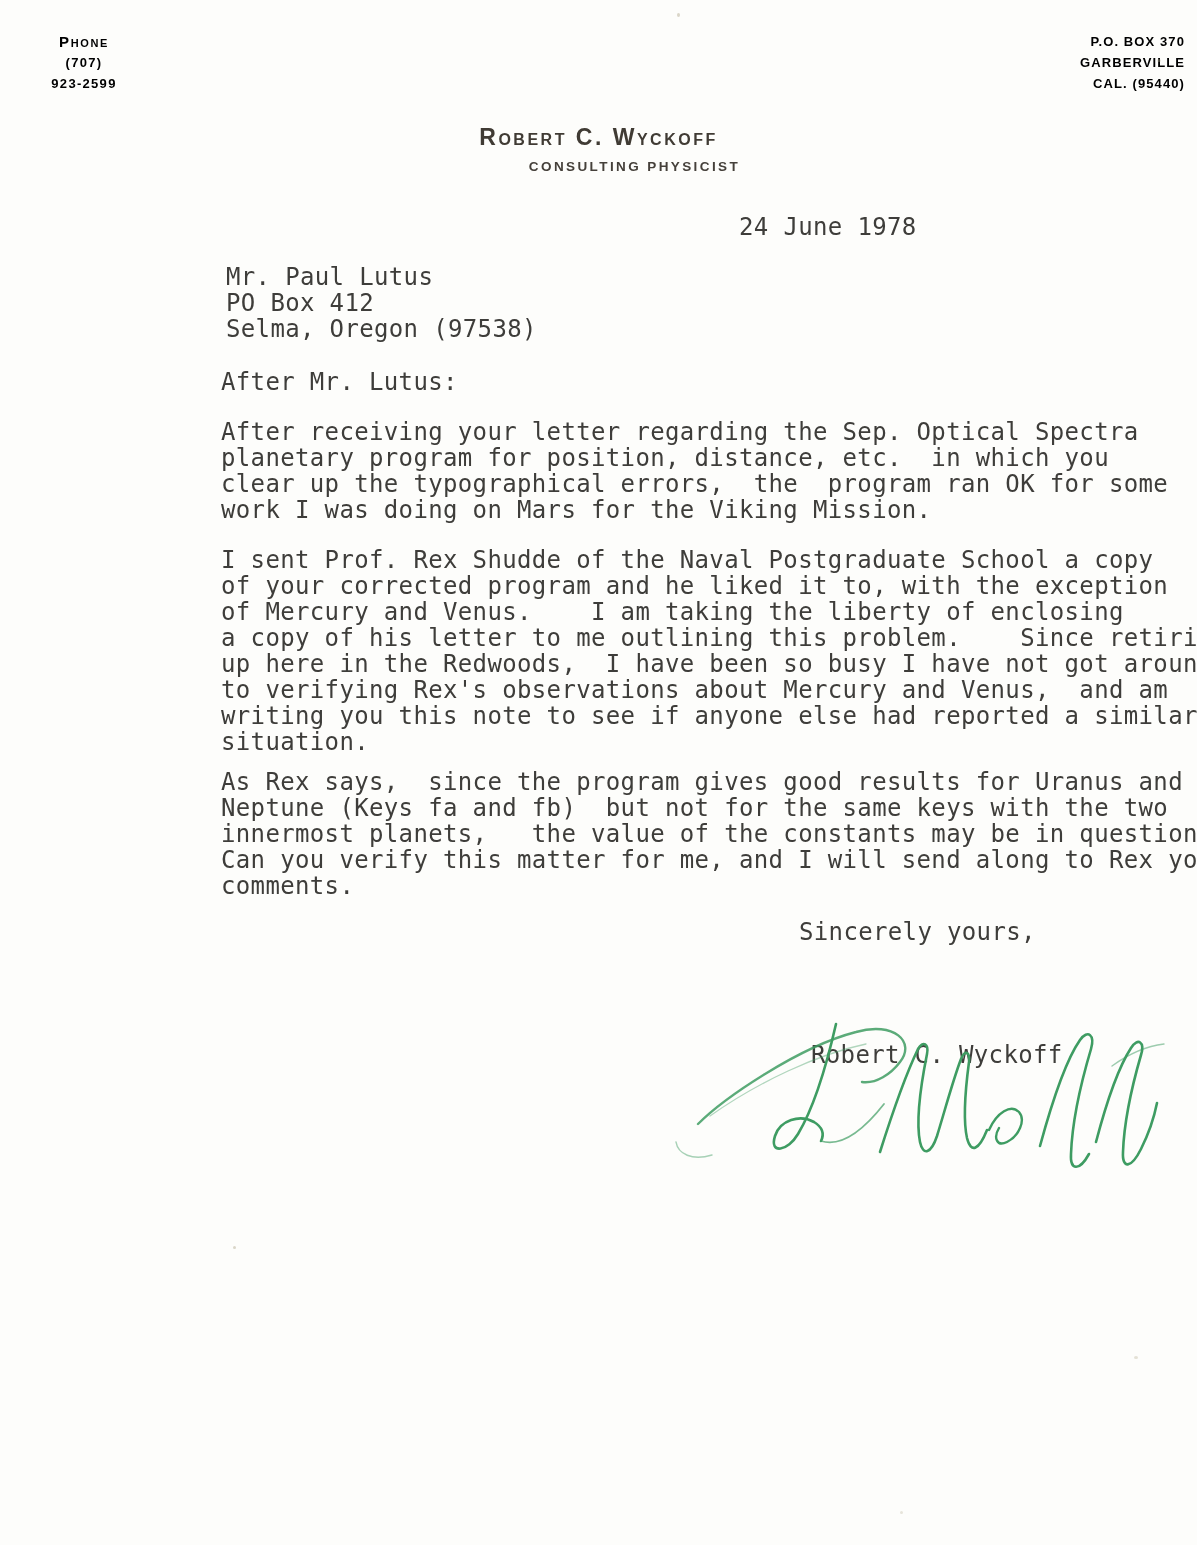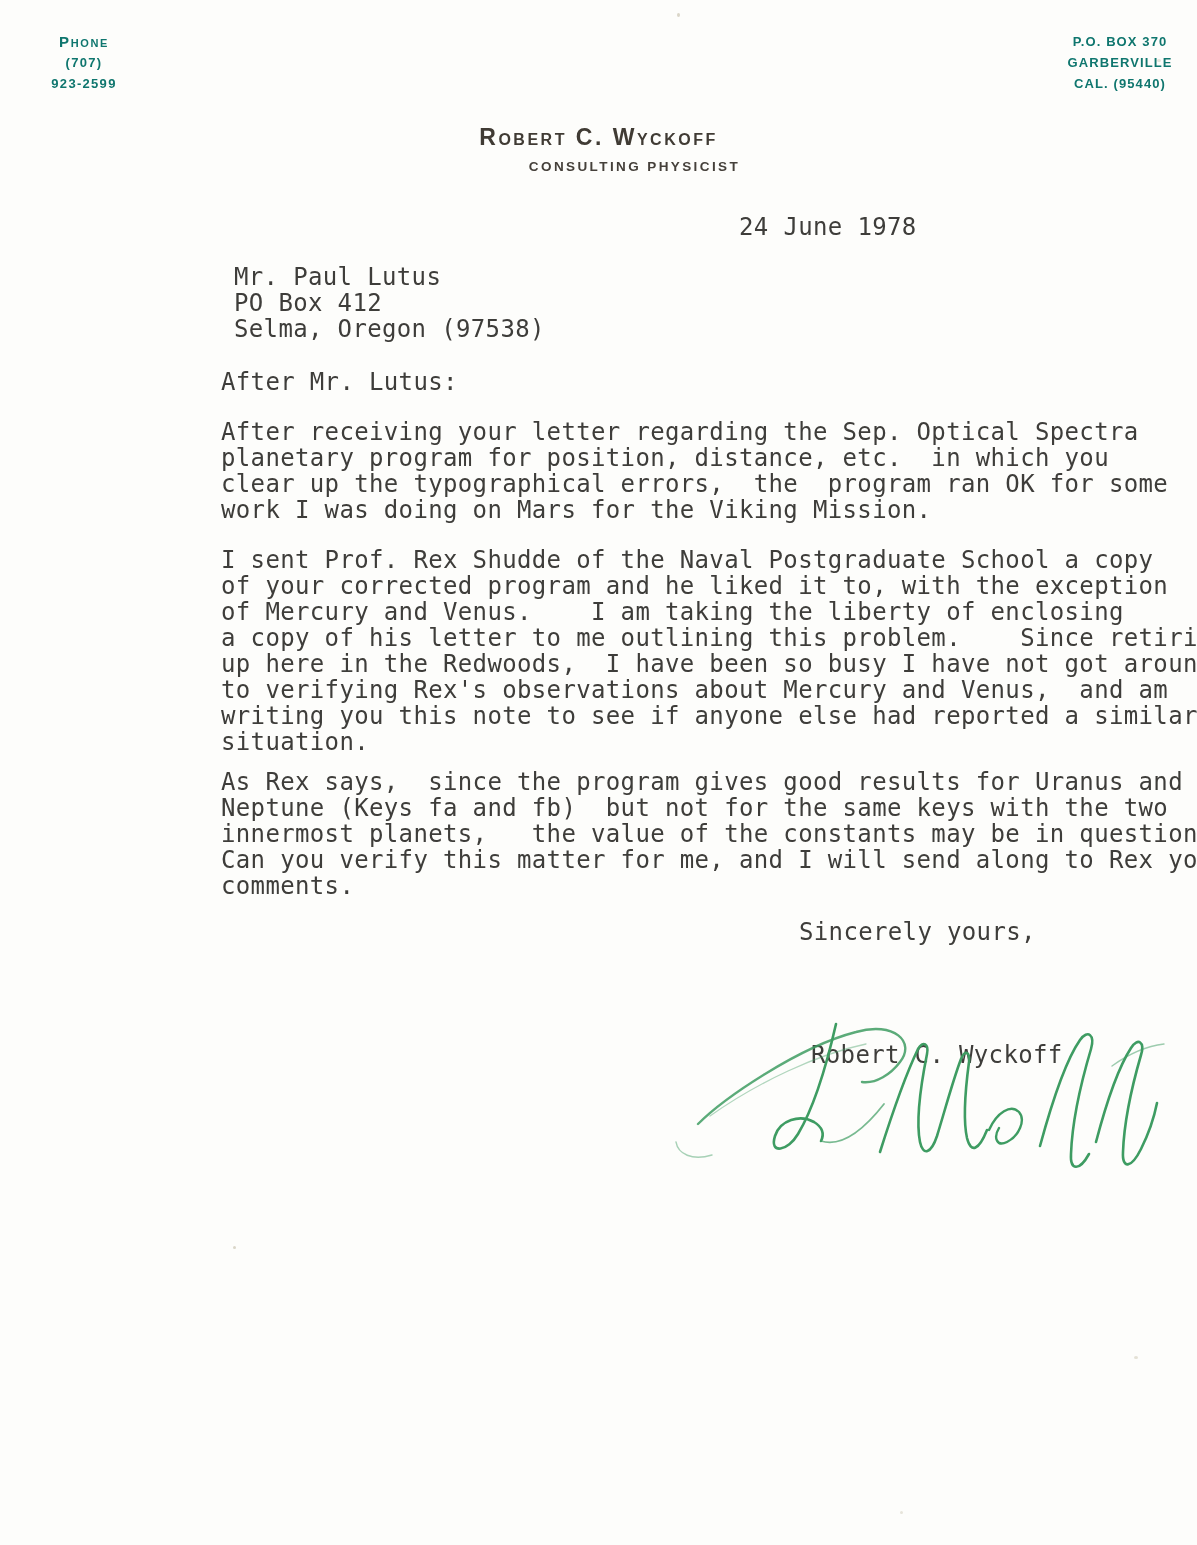--- a/index.html
+++ b/index.html
@@ -12,35 +12,35 @@
     width: 1197px;
     height: 1545px;
     margin: 0 auto;
     background: #fdfdfb;
     overflow: hidden;
     font-family: "DejaVu Sans Mono", monospace;
   }
   
   .lh {
     position: absolute;
-    color: #0f766e;
+    color: #000000;
     font-family: "Liberation Sans", sans-serif;
     font-weight: bold;
   }
   .lh-phone {
     left: 28px; top: 31px; width: 112px;
     text-align: center;
     font-size: 13px;
     letter-spacing: 1.3px;
     line-height: 21px;
   }
   .lh-phone .sc { font-variant: small-caps; font-size: 15px; letter-spacing: 1.6px; }
   .lh-pobox {
     left: 1055px; top: 31px; width: 130px;
-    text-align: center;
+    text-align: right;
     font-size: 13px;
     letter-spacing: 1.1px;
     line-height: 21px;
   }
   .lh-name {
     left: 0; top: 124px; width: 100%;
     text-align: center;
     font-size: 23px;
     font-variant: small-caps;
     letter-spacing: 2.5px;
@@ -59,21 +59,21 @@
   .tw {
     position: absolute;
     color: #3e3d3a;
     font-family: "DejaVu Sans Mono", monospace;
     font-size: 24px;
     line-height: 26px;
     letter-spacing: 0.35px;
     white-space: pre;
   }
   .date-line   { left: 739px; top: 214px; }
-  .recipient   { left: 234px; top: 264px; }
+  .recipient   { left: 226px; top: 264px; }
   .salutation  { left: 221px; top: 369px; }
   .para-1      { left: 221px; top: 419px; }
   .para-2      { left: 221px; top: 547px; }
   .para-3      { left: 221px; top: 769px; }
   .closing     { left: 799px; top: 919px; }
   .typed-name  { left: 811px; top: 1042px; }
   
   .signature {
     position: absolute;
     left: 648px; top: 1004px;

